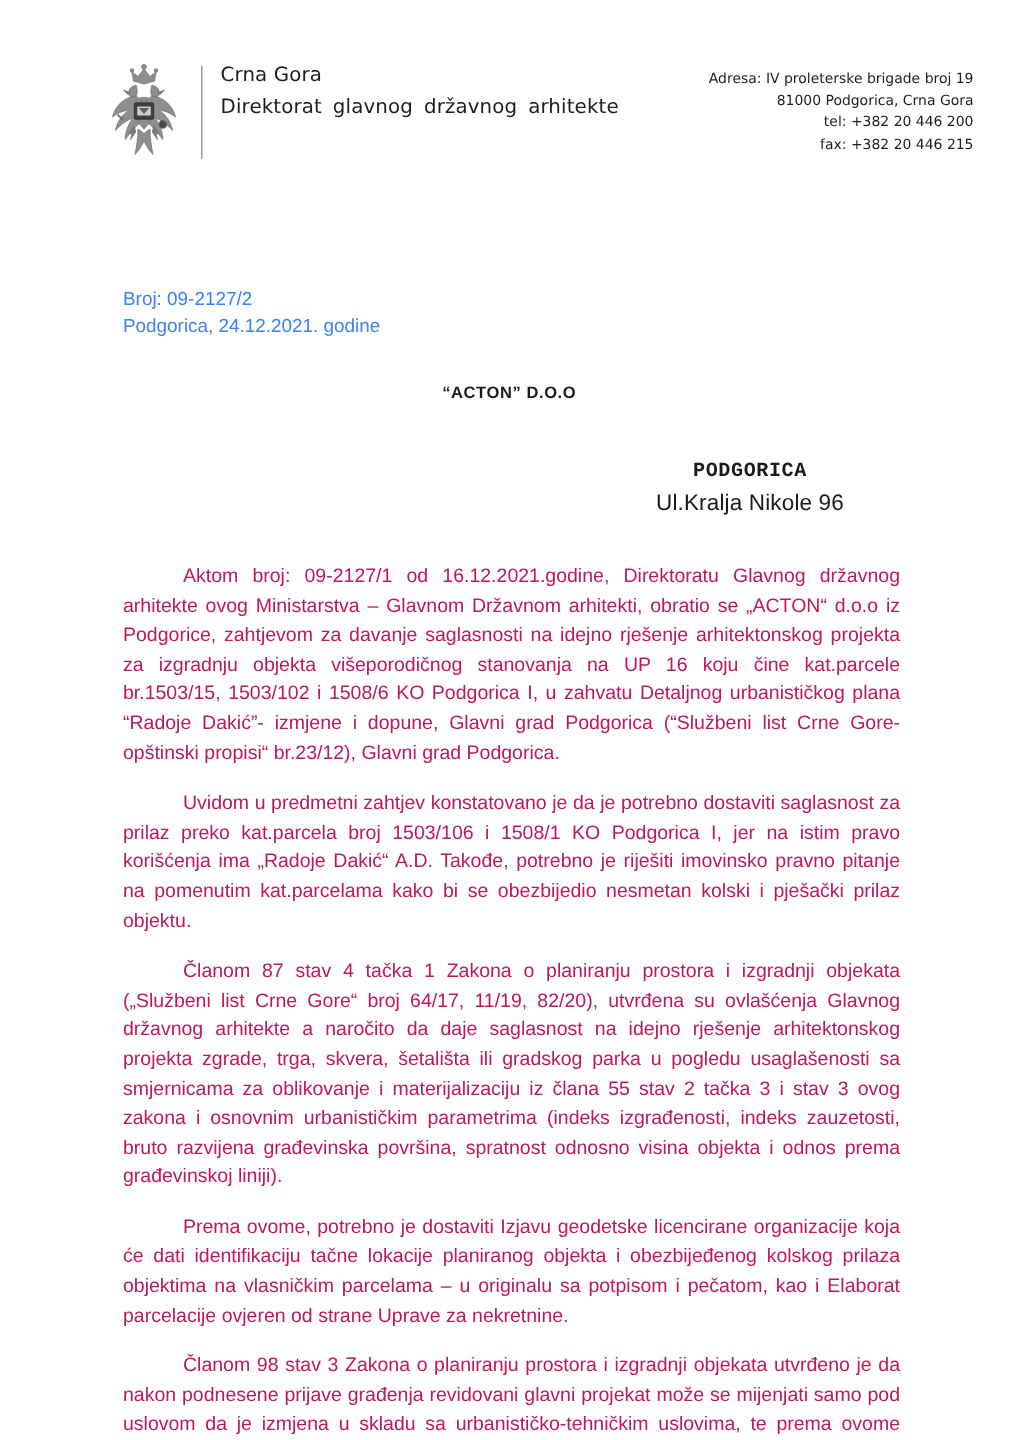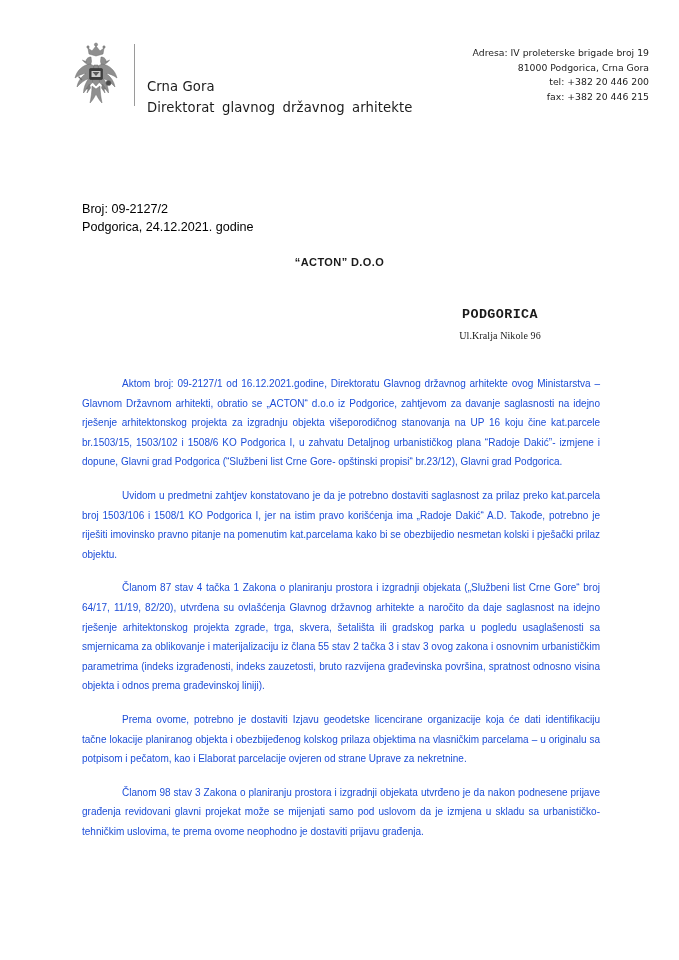--- a/index.html
+++ b/index.html
@@ -31,21 +31,21 @@
     top: 38px;
     width: 679px;
     display: flex;
     align-items: flex-start;
     justify-content: space-between;
     padding: 0 30px 0 70px;
     box-sizing: border-box;
   }
   .brand {
     display: flex;
-    align-items: flex-end;
+    align-items: flex-start;
   }
   .emblem {
     width: 52px;
     height: 76px;
     flex: 0 0 52px;
     display: block;
     margin-top: 4px;
   }
   .brand-divider {
     width: 1px;
@@ -79,24 +79,24 @@
     line-height: 14.5px;
     color: #1c1c1c;
     padding-top: 8px;
     white-space: nowrap;
   }
 
   
   .refblock {
     position: absolute;
     left: 82px;
-    top: 200px;
+    top: 190px;
     font-size: 12.6px;
     line-height: 18px;
-    color: #000000;
+    color: #3b82f6;
   }
   .refblock div { white-space: nowrap; }
 
   
   .addressee-main {
     position: absolute;
     left: 0;
     top: 256px;
     width: 679px;
     text-align: center;
@@ -112,41 +112,41 @@
     width: 210px;
   }
   .addressee-city .city {
     font-size: 13.4px;
     font-weight: bold;
     letter-spacing: 0.4px;
     line-height: 20px;
     font-family: Liberation Mono, monospace;
   }
   .addressee-city .street {
-    font-family: Liberation Serif, serif;
-    font-size: 10px;
+    font-family: Liberation Sans, sans-serif;
+    font-size: 15px;
     line-height: 21px;
     letter-spacing: 0.1px;
   }
 
   
   .body-text {
     position: absolute;
     left: 82px;
     top: 374px;
     width: 518px;
   }
   .body-text p {
     margin: 0 0 14px 0;
-    font-size: 10px;
+    font-size: 13px;
     line-height: 19.6px;
     text-align: justify;
     text-justify: inter-word;
     text-indent: 40px;
-    color: #1d4ed8;
+    color: #be185d;
     hyphens: none;
   }
   .body-text p:last-child { margin-bottom: 0; }
   .body-text b { font-weight: normal; }
 </style>
 </head>
 <body>
 
 <div class="page">
 

